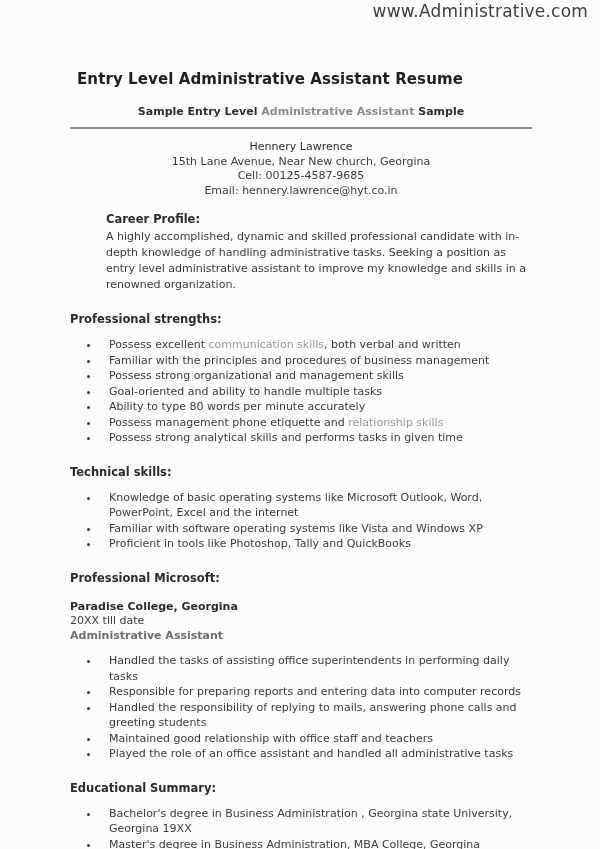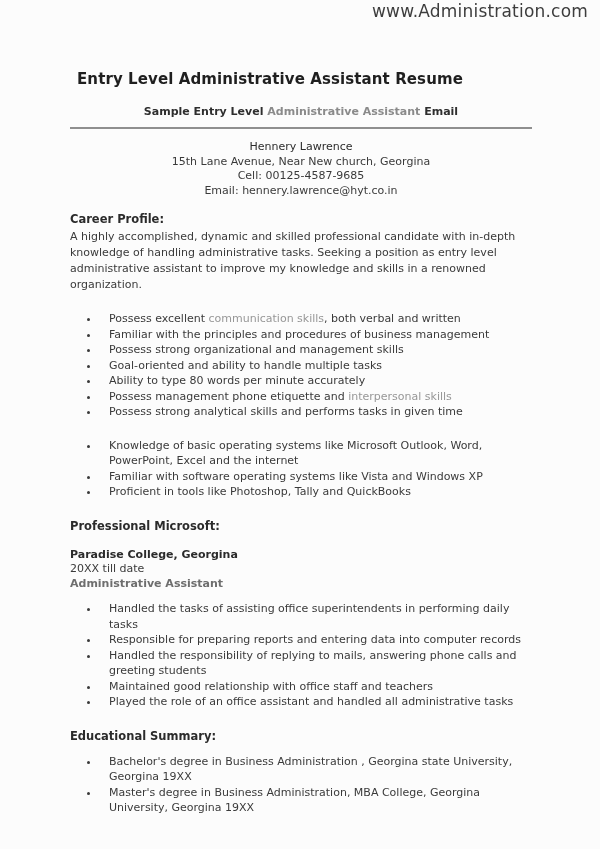--- a/index.html
+++ b/index.html
@@ -27,70 +27,72 @@
   .rule{
     border:none;border-top:2px solid #8f8f8f;margin:7px 0 0 0;
   }
   .contact{
     text-align:center;margin-top:11px;line-height:14.6px;
   }
   .contact .name{font-weight:normal;color:#2b2b2b;}
   .sec-heading{
     font-weight:bold;color:#2b2b2b;margin:0;font-size:11.5px;
   }
-  .cp{margin-top:13px;}
+  .cp{margin-top:13px;margin-left:36px;}
   .cp p{margin:2px 0 0 0;}
   .sec{margin-top:18px;}
   ul{margin:10px 0 0 0;padding:0 0 0 30px;list-style:disc;}
   li{padding-left:9px;line-height:15.5px;margin:0;}
   .link{color:#979797;}
   .exp-block{margin-top:14px;line-height:14.5px;}
   .exp-employer{font-weight:bold;color:#2b2b2b;}
   .exp-role{font-weight:bold;color:#6e6e6e;}
 </style>
 </head>
 <body>
 
 <div class="page">
 
-  <div class="watermark">www.Administration.com</div>
+  <div class="watermark">www.Administrative.com</div>
 
   <div class="content">
 
     <h1 class="doc-title">Entry Level Administrative Assistant Resume</h1>
 
-    <div class="subtitle"><span>Sample Entry Level </span><span class="muted">Administrative Assistant </span><span>Email</span></div>
+    <div class="subtitle"><span>Sample Entry Level </span><span class="muted">Administrative Assistant </span><span>Sample</span></div>
 
     <hr class="rule">
 
     <div class="contact">
       <div class="name">Hennery Lawrence</div>
       <div>15th Lane Avenue, Near New church, Georgina</div>
       <div>Cell: 00125-4587-9685</div>
       <div>Email: hennery.lawrence@hyt.co.in</div>
     </div>
 
     <div class="cp">
       <div class="sec-heading">Career Profile:</div>
       <p>A highly accomplished, dynamic and skilled professional candidate with in-depth knowledge of handling administrative tasks. Seeking a position as entry level administrative assistant to improve my knowledge and skills in a renowned organization.</p>
     </div>
 
     <div class="sec">
+      <div class="sec-heading">Professional strengths:</div>
       <ul>
         <li><span>Possess excellent </span><span class="link">communication skills</span><span>, both verbal and written</span></li>
         <li><span>Familiar with the principles and procedures of business management</span></li>
         <li><span>Possess strong organizational and management skills</span></li>
         <li><span>Goal-oriented and ability to handle multiple tasks</span></li>
         <li><span>Ability to type 80 words per minute accurately</span></li>
-        <li><span>Possess management phone etiquette and </span><span class="link">interpersonal skills</span></li>
+        <li><span>Possess management phone etiquette and </span><span class="link">relationship skills</span></li>
         <li><span>Possess strong analytical skills and performs tasks in given time</span></li>
       </ul>
     </div>
 
     <div class="sec">
+      <div class="sec-heading">Technical skills:</div>
       <ul>
         <li>Knowledge of basic operating systems like Microsoft Outlook, Word, PowerPoint, Excel and the internet</li>
         <li>Familiar with software operating systems like Vista and Windows XP</li>
         <li>Proficient in tools like Photoshop, Tally and QuickBooks</li>
       </ul>
     </div>
 
     <div class="sec">
       <div class="sec-heading">Professional Microsoft:</div>
       <div class="exp-block">

